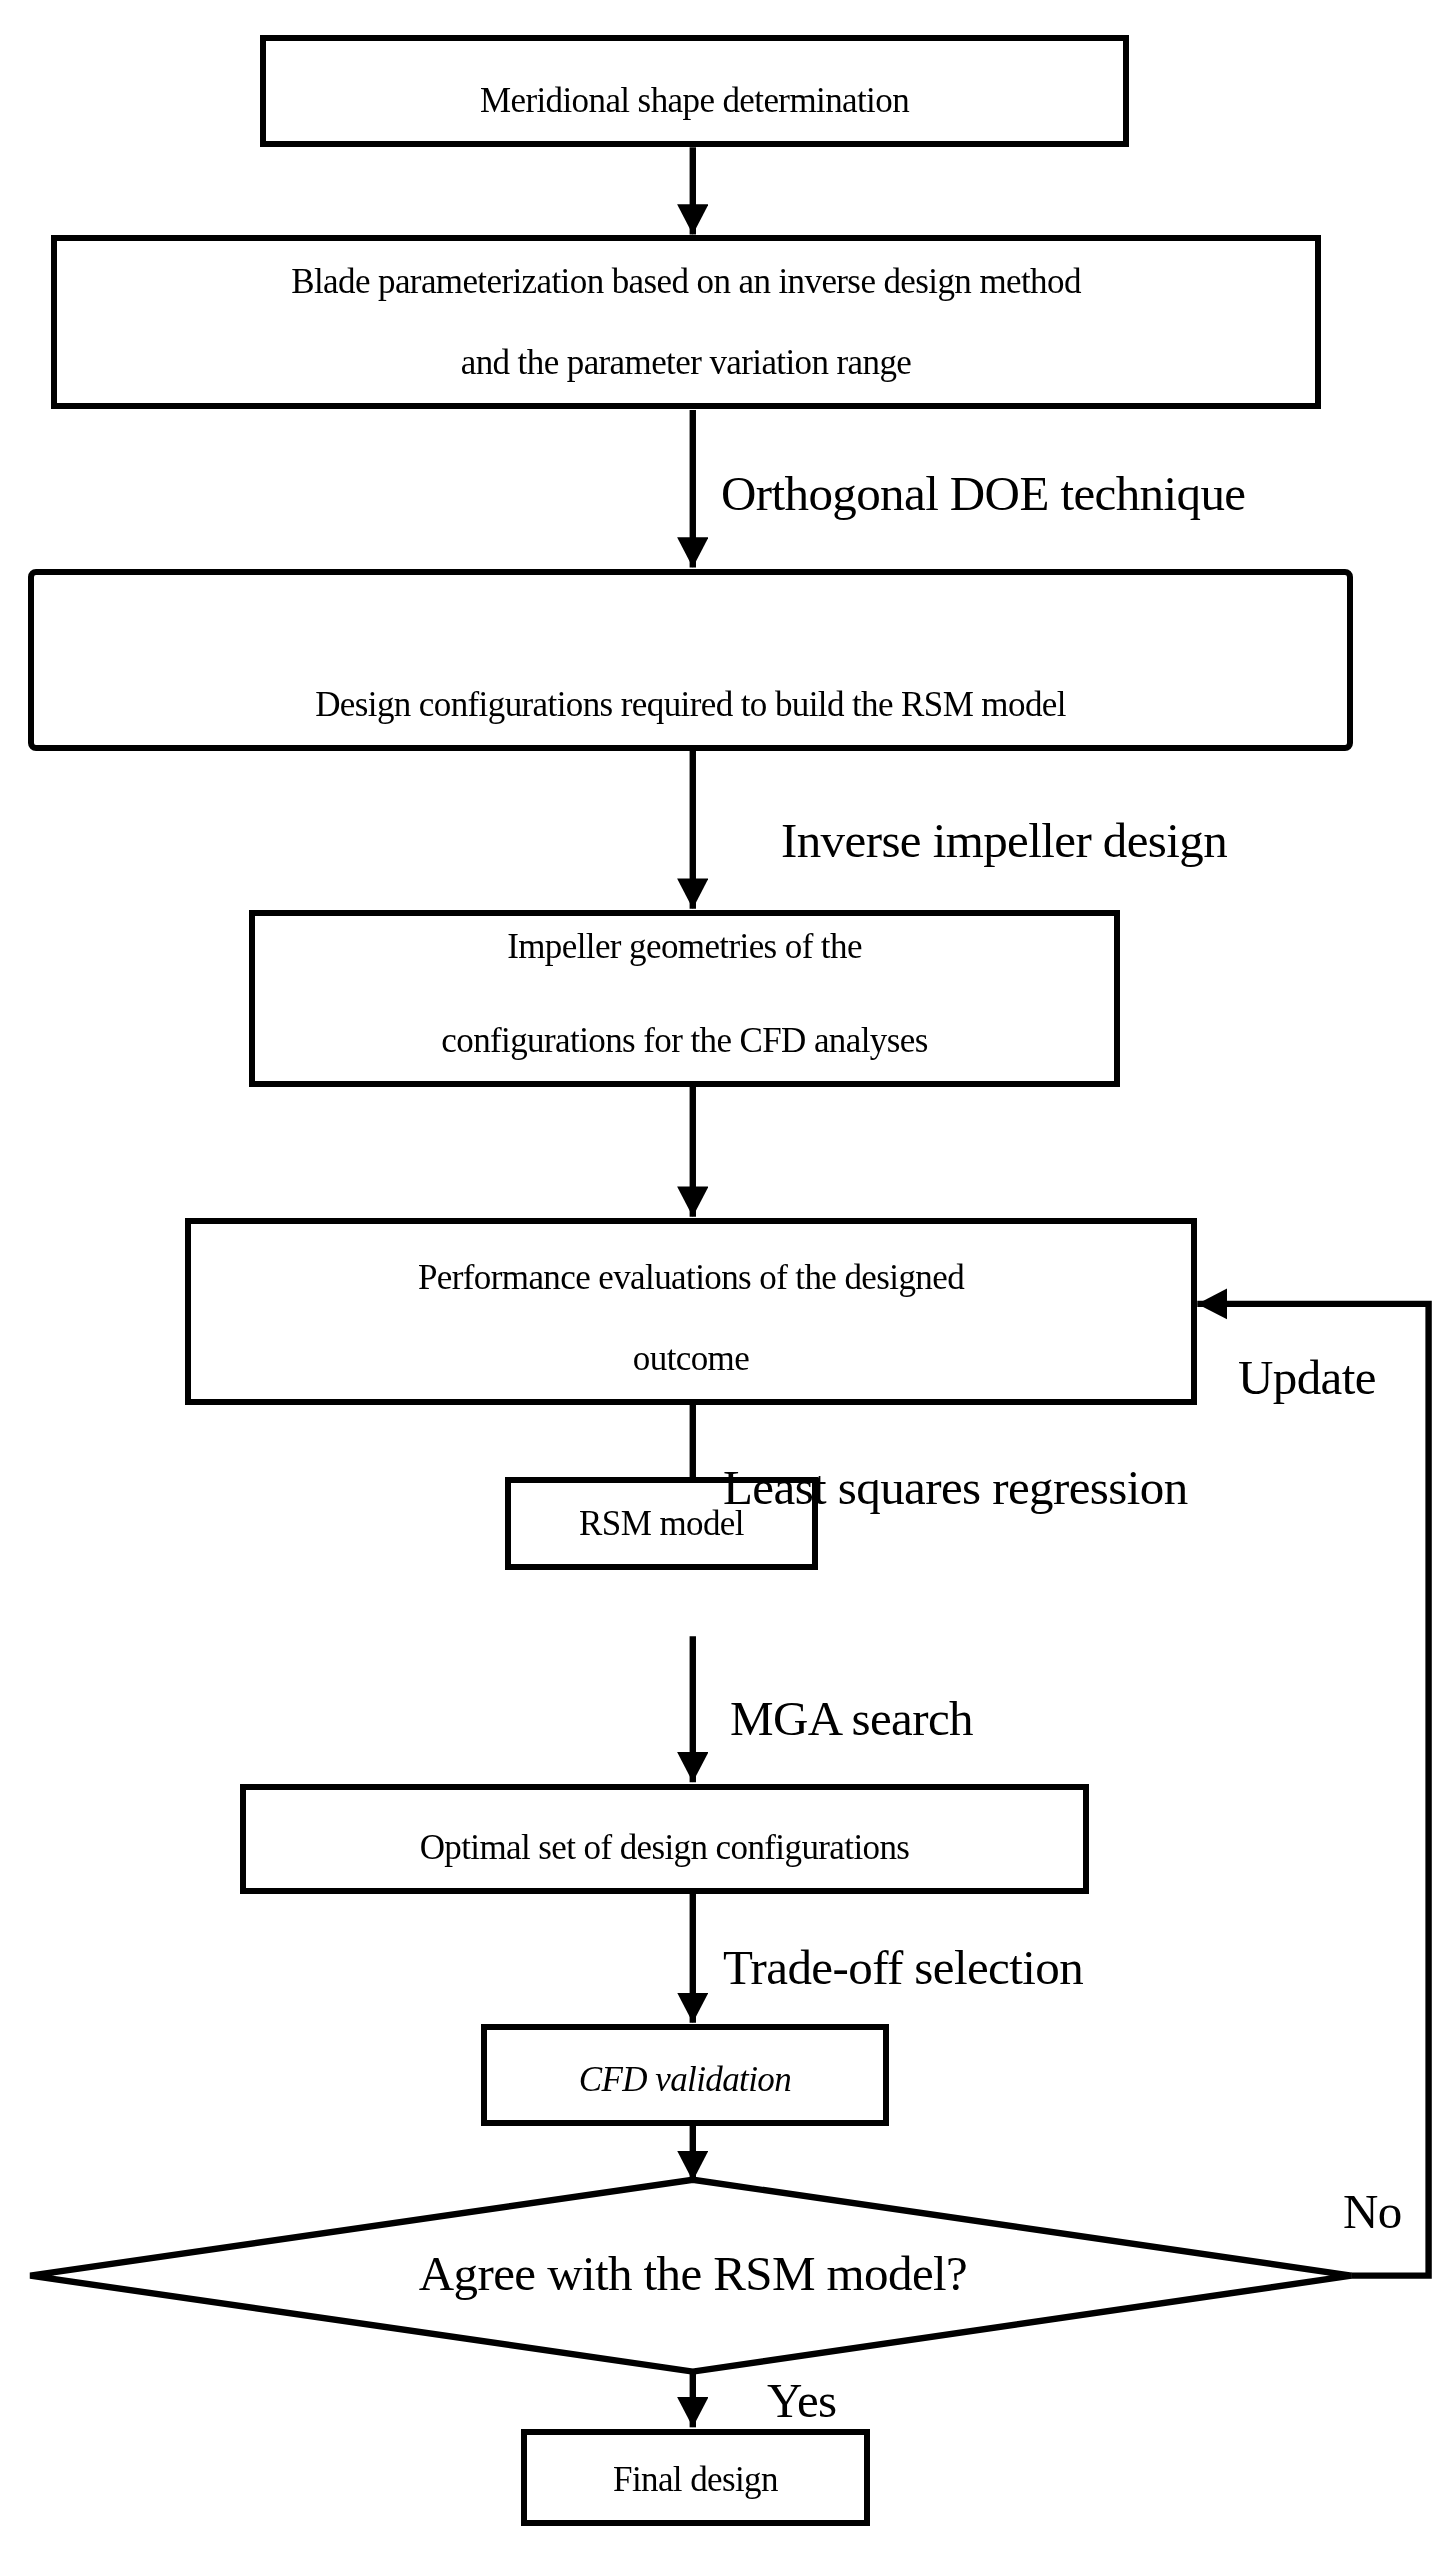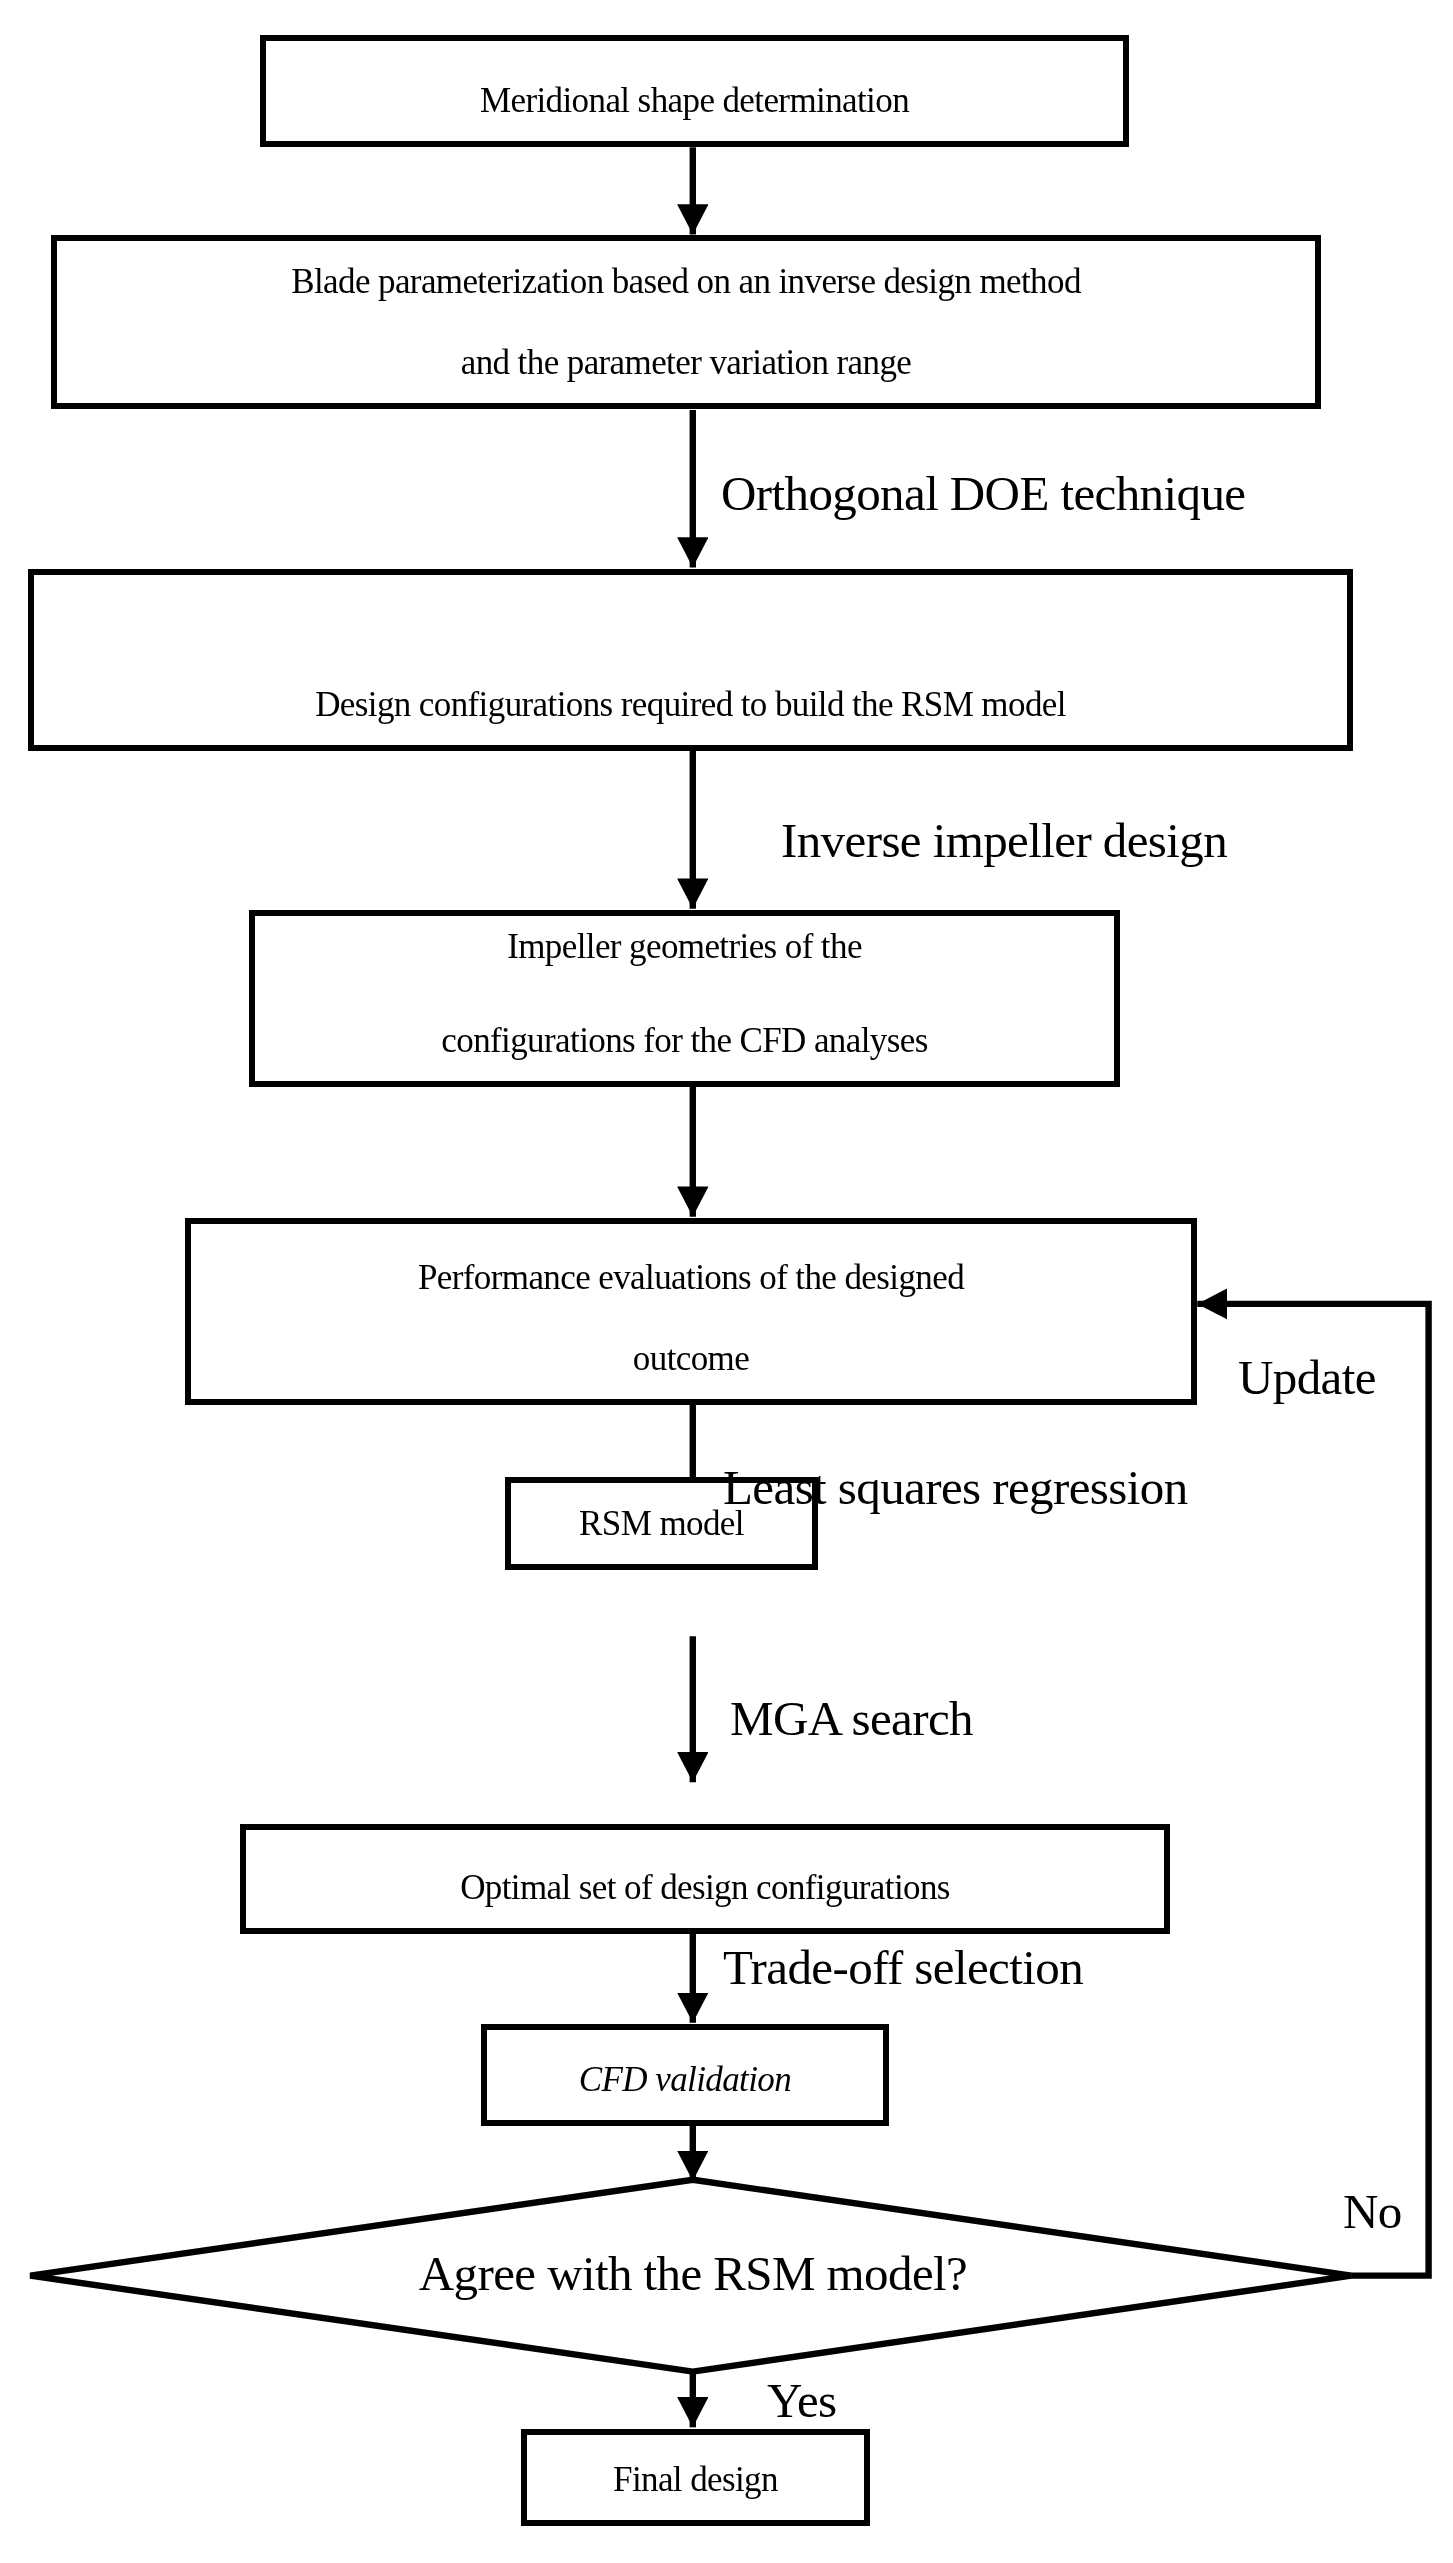--- a/index.html
+++ b/index.html
@@ -42,25 +42,25 @@
     width:930px;
     text-align:center;
     font-size:49px;
     letter-spacing:-0.6px;
     line-height:58px;
     white-space:nowrap;
   }
   
   #b-meridional{left:260px;top:35px;width:869px;height:112px;}
   #b-blade{left:51px;top:235px;width:1270px;height:174px;}
-  #b-design{left:28px;top:569px;width:1325px;height:182px;}
+  #b-design{left:28px;top:569px;width:1325px;height:182px;border-radius:8px;}
   #b-impeller{left:249px;top:910px;width:871px;height:177px;gap:13px;}
   #b-performance{left:185px;top:1218px;width:1012px;height:187px;}
   #b-rsm{left:505px;top:1477px;width:313px;height:93px;}
-  #b-optimal{left:240px;top:1784px;width:930px;height:110px;margin-top:40px;}
+  #b-optimal{left:240px;top:1784px;width:849px;height:110px;}
   #b-cfdval{left:481px;top:2024px;width:408px;height:102px;font-style:italic;}
   #b-final{left:521px;top:2429px;width:349px;height:97px;}
   
   #l-doe{left:721px;top:465px;}
   #l-inverse{left:781px;top:812px;}
   #l-cfdcalc{left:731px;top:1138px;}
   #l-regression{left:723px;top:1459px;}
   #l-mga{left:730px;top:1690px;}
   #l-tradeoff{left:723px;top:1939px;}
   #l-update{left:1238px;top:1349px;}

